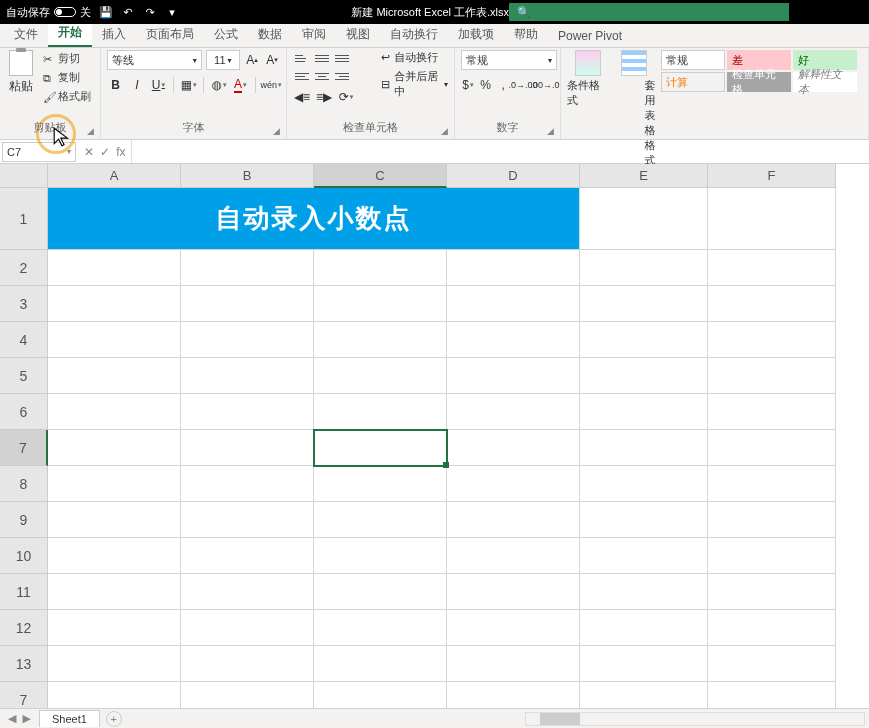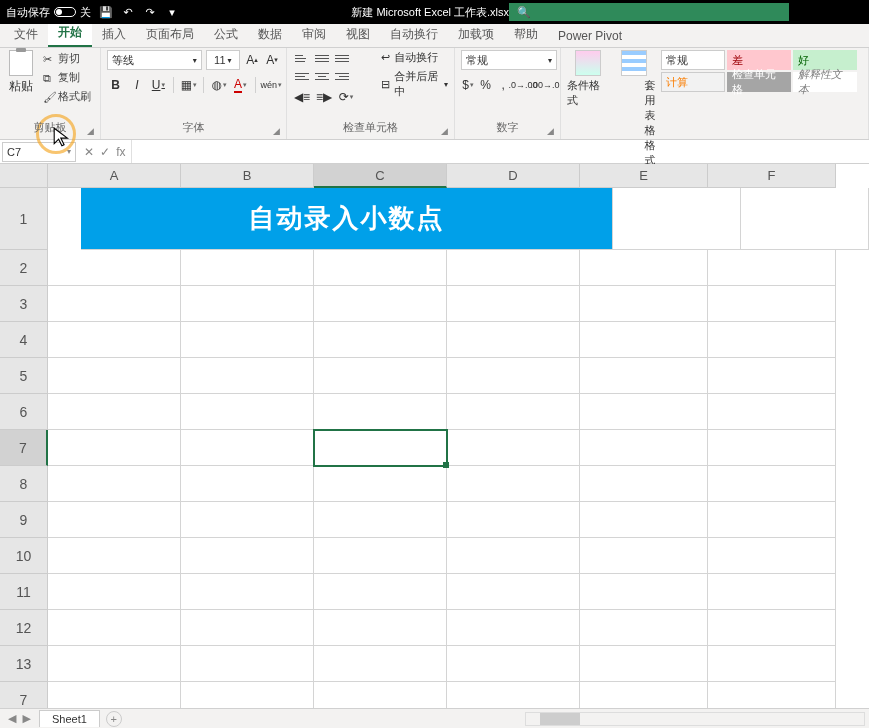--- a/index.html
+++ b/index.html
@@ -342,21 +342,21 @@
       <div class="rowhdr">8</div>
       <div class="rowhdr">9</div>
       <div class="rowhdr">10</div>
       <div class="rowhdr">11</div>
       <div class="rowhdr">12</div>
       <div class="rowhdr">13</div>
       <div class="rowhdr">7</div>
     </div>
   <div class="cells" id="cells">
       <div class="cellsrow big">
-        <div class="cell merged-title" style="width: 532px; margin-left: 33px;">自动录入小数点</div>
+        <div class="cell merged-title" style="width: 532px;">自动录入小数点</div>
         <div class="cell" style="width: 128px;"></div>
         <div class="cell" style="width: 128px;"></div>
       </div>
       <div class="cellsrow">
         <div class="cell" style="width: 133px;"></div>
         <div class="cell" style="width: 133px;"></div>
         <div class="cell" style="width: 133px;"></div>
         <div class="cell" style="width: 133px;"></div>
         <div class="cell" style="width: 128px;"></div>
         <div class="cell" style="width: 128px;"></div>

